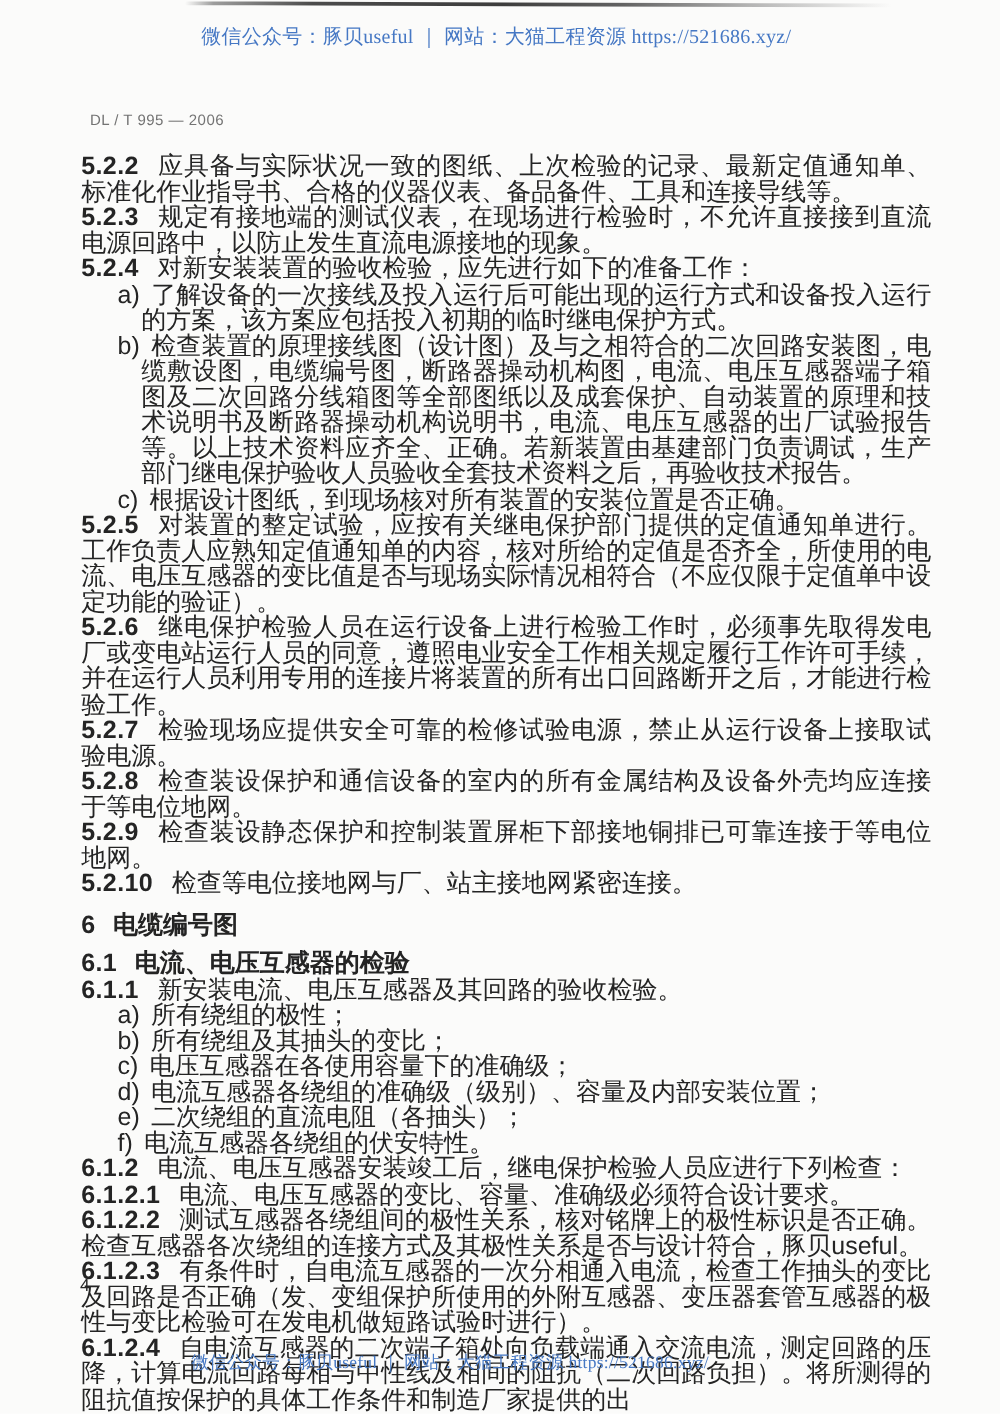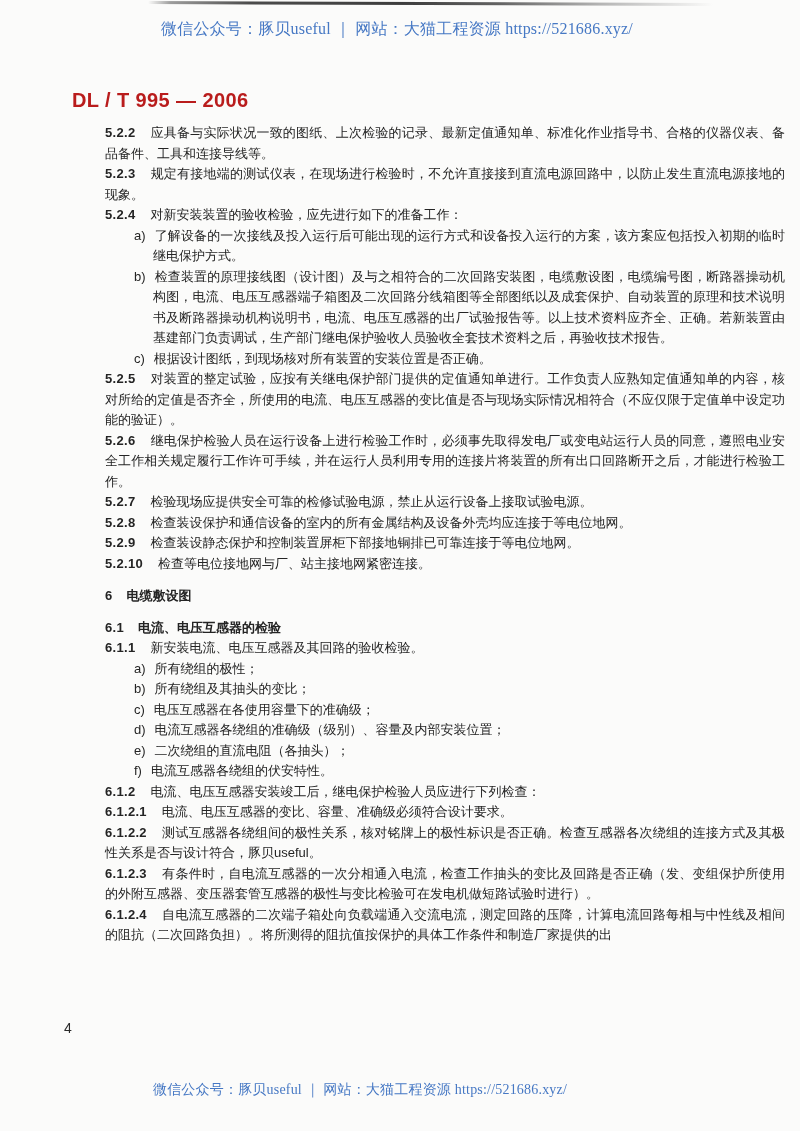--- a/index.html
+++ b/index.html
@@ -36,34 +36,33 @@
     position: absolute;
     white-space: nowrap;
     font-family: "Liberation Serif", serif;
   }
   .wm-top  { top: 19px;  left: 397px; transform: translateX(-50%); font-size: 16px; letter-spacing: .2px; }
   .wm-bottom { top: 1081px; left: 360px; transform: translateX(-50%); font-size: 14px; letter-spacing: .2px; }
   .doc-number {
     position: absolute;
     top: 89px;
     left: 72px;
-    font-size: 20px;
-    font-weight: bold;
+    font-size: 12px;
+    font-weight: normal;
     letter-spacing: .4px;
-    color: #b91c1c;
+    color: #737373;
   }
   .body {
     position: absolute;
     top: 123px;
     left: 65px;
     width: 680px;
-    font-size: 13px;
+    font-size: 20px;
     line-height: 20.5px;
     text-align: justify;
-    margin-left: 40px;
   }
   .body p { margin: 0; }
   .num { font-weight: bold; margin-right: 15px; letter-spacing: .3px; }
   .li { padding-left: 48px; text-indent: -19px; }
   .li .marker { margin-right: 9px; }
   .indent-para { text-indent: 30px; }
   .h1 { font-weight: bold; margin-top: 12px !important; }
   .h2 { font-weight: bold; margin-top: 11px !important; }
   .h1 .num, .h2 .num { margin-right: 14px; }
   .page-number {
@@ -104,21 +103,21 @@
     <p class="clause"><span class="num">5.2.6</span><span class="txt">继电保护检验人员在运行设备上进行检验工作时，必须事先取得发电厂或变电站运行人员的同意，遵照电业安全工作相关规定履行工作许可手续，并在运行人员利用专用的连接片将装置的所有出口回路断开之后，才能进行检验工作。</span></p>
 
     <p class="clause"><span class="num">5.2.7</span><span class="txt">检验现场应提供安全可靠的检修试验电源，禁止从运行设备上接取试验电源。</span></p>
 
     <p class="clause"><span class="num">5.2.8</span><span class="txt">检查装设保护和通信设备的室内的所有金属结构及设备外壳均应连接于等电位地网。</span></p>
 
     <p class="clause"><span class="num">5.2.9</span><span class="txt">检查装设静态保护和控制装置屏柜下部接地铜排已可靠连接于等电位地网。</span></p>
 
     <p class="clause"><span class="num">5.2.10</span><span class="txt">检查等电位接地网与厂、站主接地网紧密连接。</span></p>
 
-    <p class="h1"><span class="num">6</span><span class="txt">电缆敷设图</span></p>
+    <p class="h1"><span class="num">6</span><span class="txt">电缆编号图</span></p>
 
     <p class="h2"><span class="num">6.1</span><span class="txt">电流、电压互感器的检验</span></p>
 
     <p class="clause"><span class="num">6.1.1</span><span class="txt">新安装电流、电压互感器及其回路的验收检验。</span></p>
 
 
     <p class="li"><span class="marker">a)</span><span class="txt">所有绕组的极性；</span></p>
 
     <p class="li"><span class="marker">b)</span><span class="txt">所有绕组及其抽头的变比；</span></p>
 

